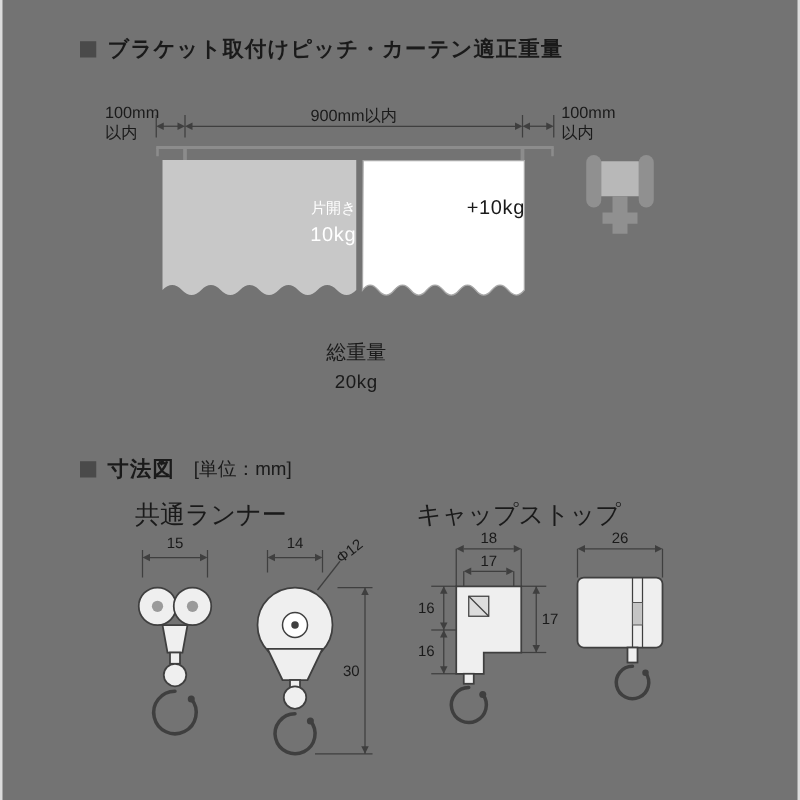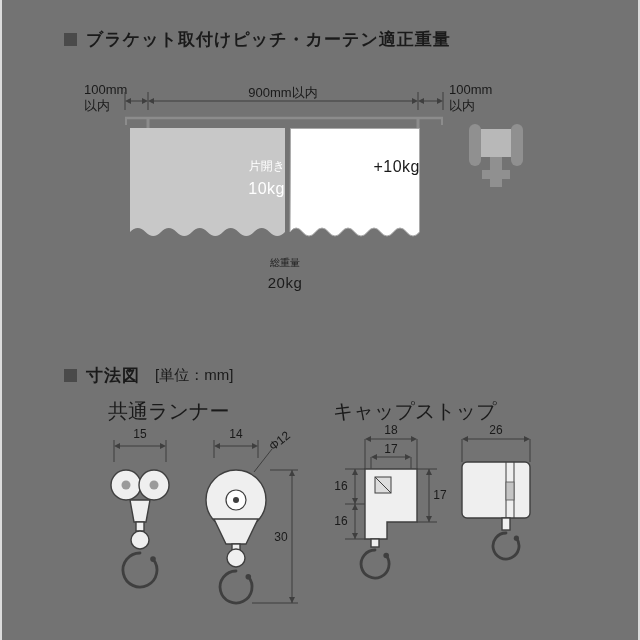--- a/index.html
+++ b/index.html
@@ -22,21 +22,21 @@
 
   .curtain{position:absolute;}
   .curtain svg{position:absolute;left:0;top:0;}
   .curtain-text{position:absolute;left:12px;right:0;top:30px;text-align:right;}
   .c-label{font-size:12px;margin-bottom:5px;}
   .c-weight{font-size:16px;letter-spacing:.5px;}
   .curtain.gray .c-label,.curtain.gray .c-weight{color:#ffffff;}
   .curtain.white .c-label,.curtain.white .c-weight{color:#1a1a1a;}
 
   .weight-block{position:absolute;text-align:center;}
-  .wb-label{font-size:10px;margin-bottom:4px;}
+  .wb-label{font-size:16px;margin-bottom:4px;margin-top:16px;}
   .wb-value{font-size:15px;letter-spacing:.5px;}
 
   .drawing-heading{position:absolute;font-size:20px;color:#1a1a1a;}
 
   svg{position:absolute;overflow:visible;}
   .dl{stroke:#3f3f3f;stroke-width:1;}
   .dh{fill:#3f3f3f;}
   .dt{font-size:12px;fill:#1a1a1a;text-anchor:middle;}
   .ol{fill:#efefef;stroke:#3f3f3f;stroke-width:1.4;}
   .olw{fill:#ffffff;stroke:#3f3f3f;stroke-width:1.2;}

